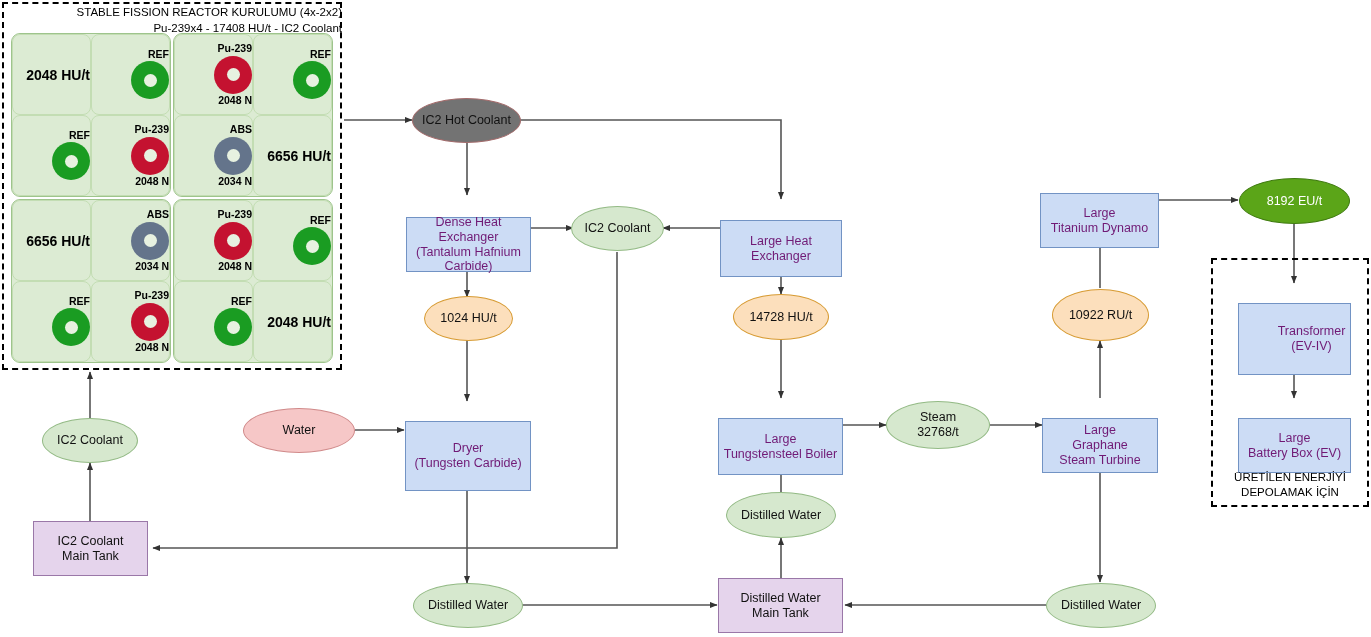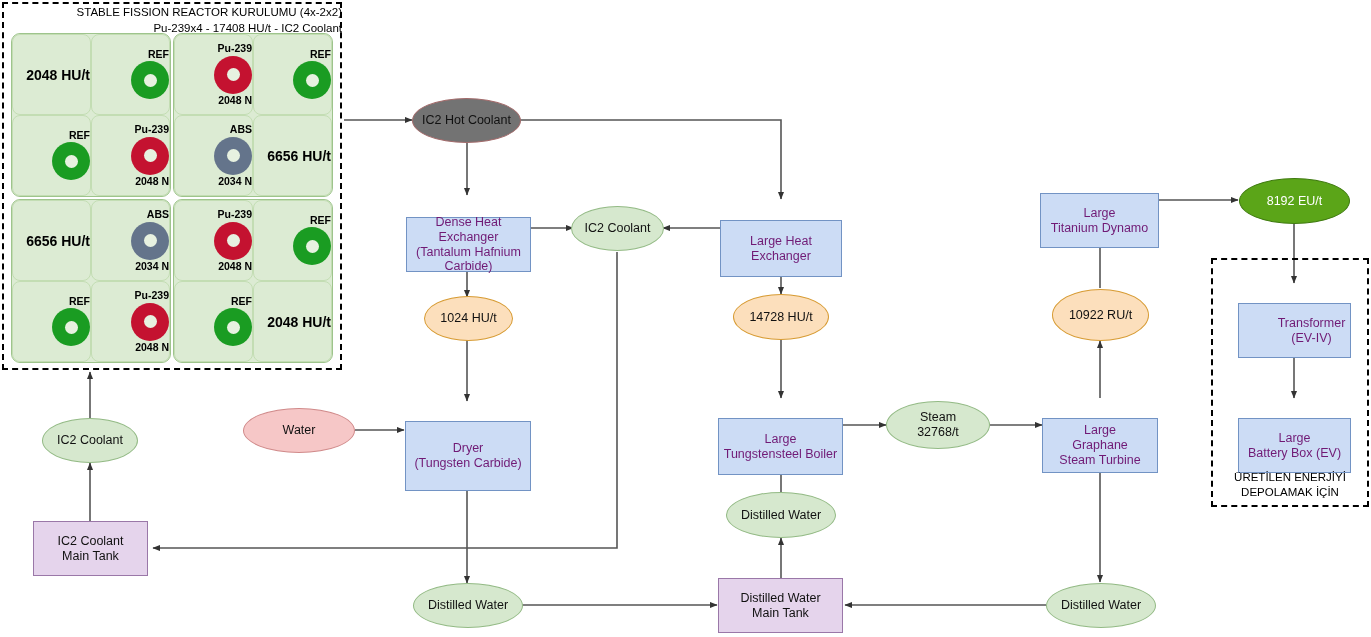--- a/index.html
+++ b/index.html
@@ -235,21 +235,21 @@
 Graphane
 Steam Turbine</div>
 
   <div class="node ell ell-orange" style="left:1052px;top:289px;width:97px;height:52px;">10922 RU/t</div>
 
   <div class="node box" style="left:1040px;top:173px;width:119px;height:55px;white-space:pre-line;">Large
 Titanium Dynamo</div>
 
   <div class="node ell ell-eu" style="left:1239px;top:178px;width:111px;height:46px;">8192 EU/t</div>
 
-  <div class="node box" style="left:1238px;top:283px;width:113px;height:55px;white-space:pre-line;padding-left:34px;">Transformer
+  <div class="node box" style="left:1238px;top:283px;width:113px;height:72px;white-space:pre-line;padding-left:34px;">Transformer
 (EV-IV)</div>
 
   <div class="node box" style="left:1238px;top:398px;width:113px;height:55px;white-space:pre-line;">Large
 Battery Box (EV)</div>
 
   <div class="node ell ell-green" style="left:42px;top:418px;width:96px;height:45px;">IC2 Coolant</div>
 
   <div class="node tank" style="left:33px;top:521px;width:115px;height:55px;white-space:pre-line;">IC2 Coolant
 Main Tank</div>
 

